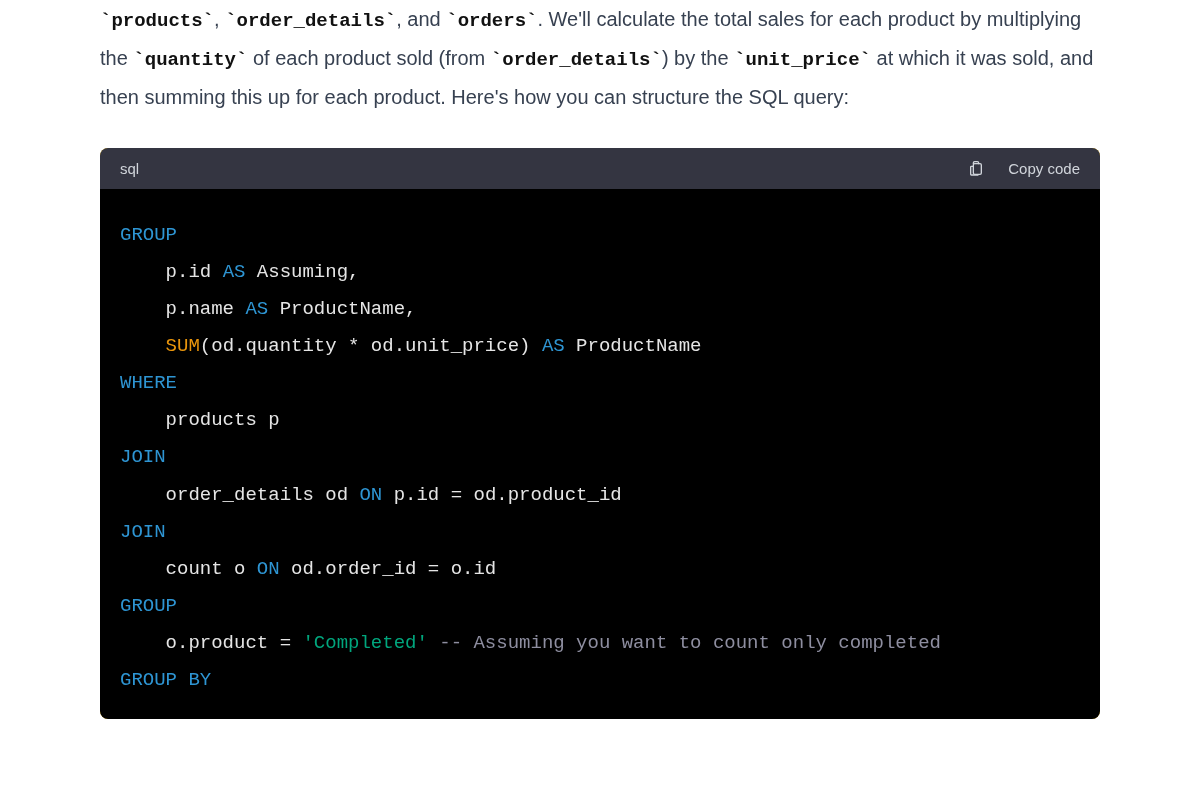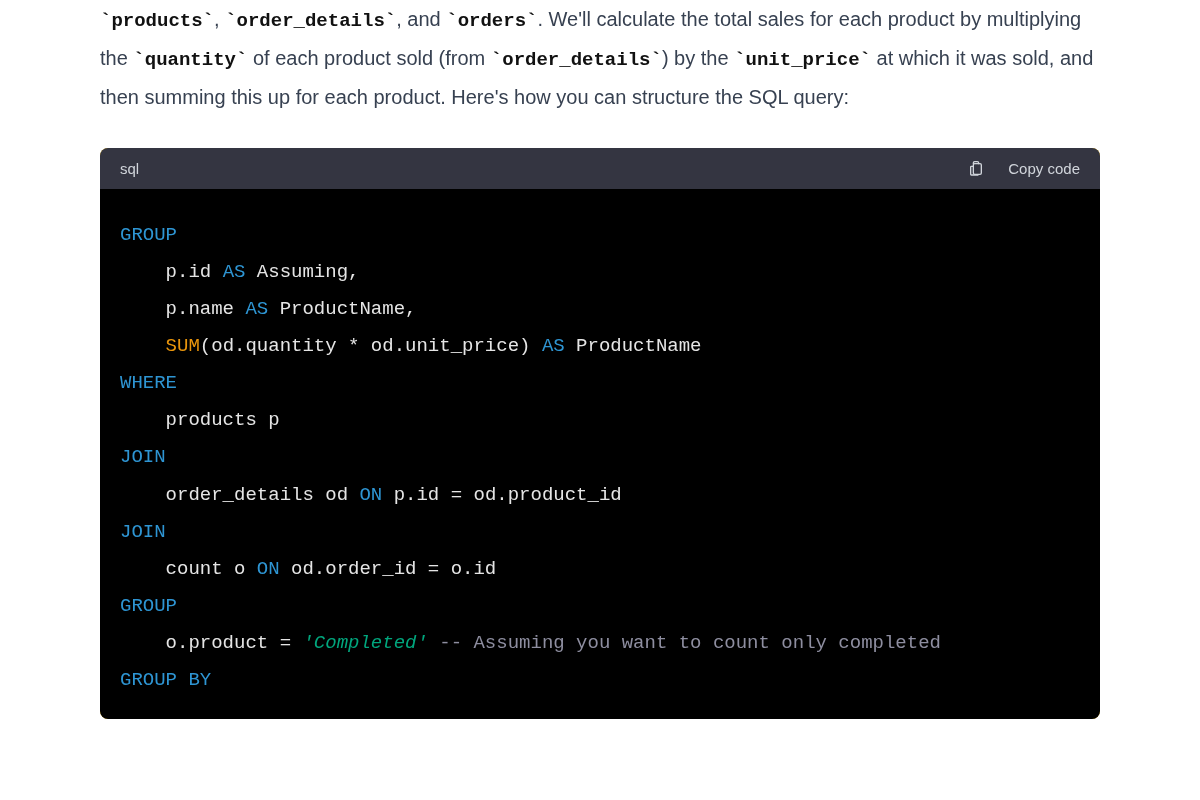--- a/index.html
+++ b/index.html
@@ -62,21 +62,21 @@
       padding: 28px 20px 20px 20px;
       font-family: ui-monospace, SFMono-Regular, "SF Mono", Menlo, Consolas, "Liberation Mono", monospace;
       font-size: 19px;
       line-height: 1.95;
       color: #e5e5e5;
       white-space: pre;
       overflow: hidden;
     }
     .t-keyword { color: #2e95d3; }
     .t-func { color: #e9950c; }
-    .t-string { color: #00a67d; font-style: italic; }
+    .t-string { color: #00a67d; }
     .t-comment { color: #8e8ea0; text-align: right; }
     .t-plain { color: #e5e5e5; text-align: right; }
   </style>
 </head>
 <body>
 
 <div class="prose">
   <span class="inline-code">`products`</span><span>, </span><span class="inline-code">`order_details`</span><span>, and </span><span class="inline-code">`orders`</span><span>. We'll calculate the total sales for each product by multiplying the </span><span class="inline-code">`quantity`</span><span> of each product sold (from </span><span class="inline-code">`order_details`</span><span>) by the </span><span class="inline-code">`unit_price`</span><span> at which it was sold, and then summing this up for each product. Here's how you can structure the SQL query:</span>
 </div>
 

